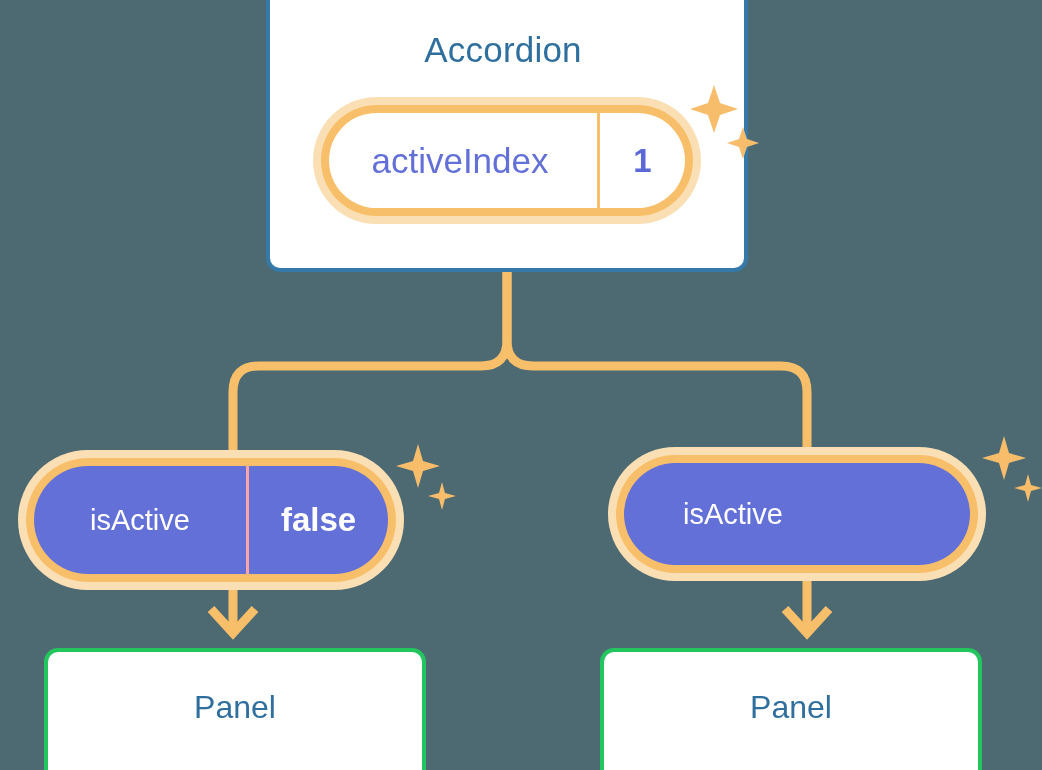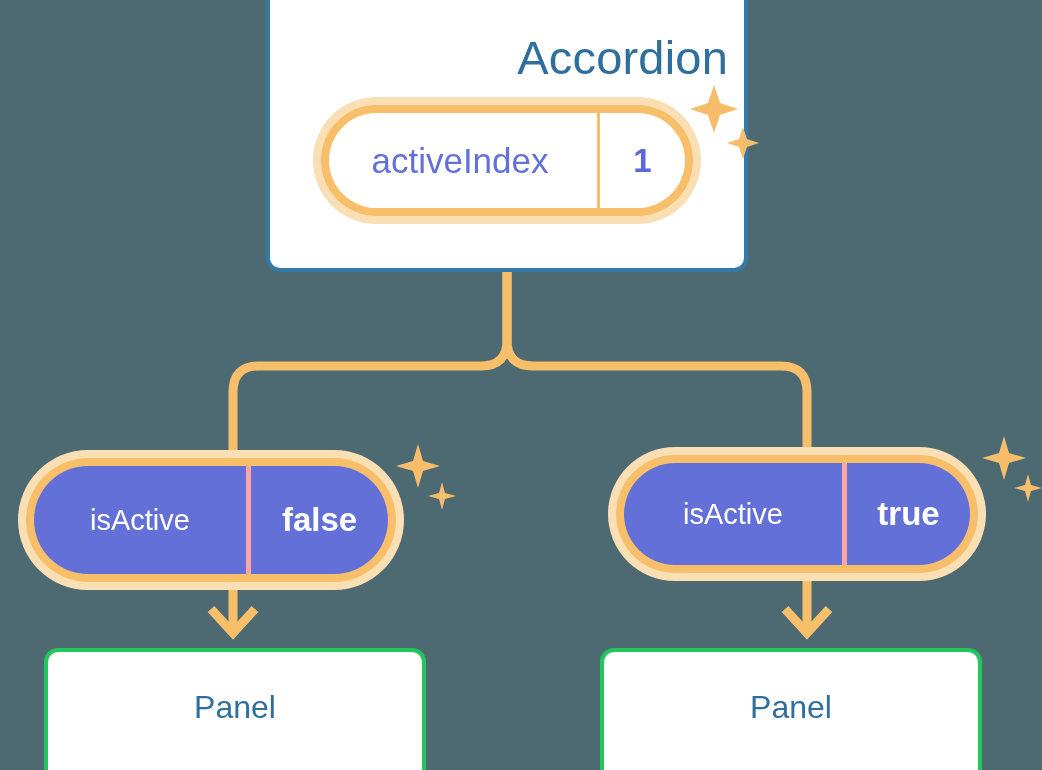--- a/index.html
+++ b/index.html
@@ -15,22 +15,22 @@
   #wires{position:absolute;left:0;top:0;width:1042px;height:770px;z-index:1;}
 
   
   .card{
     position:absolute;background:#ffffff;
     border:4px solid #3479a8;border-radius:14px;
     box-sizing:border-box;z-index:3;
   }
   #root-card{left:266px;top:0px;width:482px;height:272px;border-top:0;border-top-left-radius:0;border-top-right-radius:0;}
   .card-title{
-    position:absolute;left:0;right:16px;top:30px;text-align:right;
-    color:#2f6f9e;font-size:47px;letter-spacing:.2px;
+    position:absolute;left:0;right:8px;top:30px;text-align:center;
+    color:#2f6f9e;font-size:35px;letter-spacing:.2px;
   }
 
   
   .pill-wrap{position:absolute;z-index:4;}
   .pill-halo{
     position:absolute;left:0;top:0;right:0;bottom:0;
     background:#fbdfb4;border-radius:999px;
   }
   .pill-ring{
     position:absolute;left:8px;top:8px;right:8px;bottom:8px;
@@ -48,21 +48,21 @@
   
   #root-pill{left:313px;top:97px;width:388px;height:127px;}
   #root-pill .pill-inner{background:#ffffff;}
   #root-pill .pill-key{flex:0 0 268px;color:#6370d8;font-size:35px;padding-right:6px;}
   #root-pill .pill-val{flex:1 1 auto;color:#5b68d8;font-size:33px;font-weight:bold;border-left:3px solid #f8bf6a;}
 
   
   .leaf-pill .pill-inner{background:#6370d8;}
   .leaf-pill .pill-key{flex:0 0 auto;color:#ffffff;font-size:29px;padding:0 26px;}
   .leaf-pill .pill-val{flex:1 1 auto;color:#ffffff;font-size:33px;font-weight:bold;
-                       border-left:5px solid #fca5a5;padding:0 16px;}
+                       border-left:3px solid #fca5a5;padding:0 16px;}
   #leaf-pill-left{left:18px;top:450px;width:386px;height:140px;}
   #leaf-pill-left .pill-key{flex:0 0 212px;}
   #leaf-pill-right{left:608px;top:447px;width:378px;height:134px;}
   #leaf-pill-right .pill-key{flex:0 0 218px;}
 
   
   .panel-box{
     position:absolute;background:#ffffff;
     border:4px solid #22c55e;border-radius:14px;
     box-sizing:border-box;z-index:3;
@@ -127,21 +127,20 @@
   <svg id="spark-left" class="sparkles" viewBox="0 0 62 72" width="62" height="72" aria-hidden="true">
     <path d="M22 2 L27 19 L44 24 L27 29 L22 46 L17 29 L0 24 L17 19 Z" fill="#f7bd6b"></path>
     <path d="M46 40 L49 51 L60 54 L49 57 L46 68 L43 57 L32 54 L43 51 Z" fill="#f7bd6b"></path>
   </svg>
 
   <div id="leaf-pill-right" class="pill-wrap leaf-pill">
     <div class="pill-halo"></div>
     <div class="pill-ring"></div>
     <div class="pill-inner">
       <span class="pill-key">isActive</span>
-      <span class="pill-val">true</span>
     </div>
   </div>
 
   <svg id="spark-right" class="sparkles" viewBox="0 0 62 72" width="62" height="72" aria-hidden="true">
     <path d="M22 2 L27 19 L44 24 L27 29 L22 46 L17 29 L0 24 L17 19 Z" fill="#f7bd6b"></path>
     <path d="M46 40 L49 51 L60 54 L49 57 L46 68 L43 57 L32 54 L43 51 Z" fill="#f7bd6b"></path>
   </svg>
 
   <div id="panel-left" class="panel-box">
     <span class="panel-label">Panel</span>

